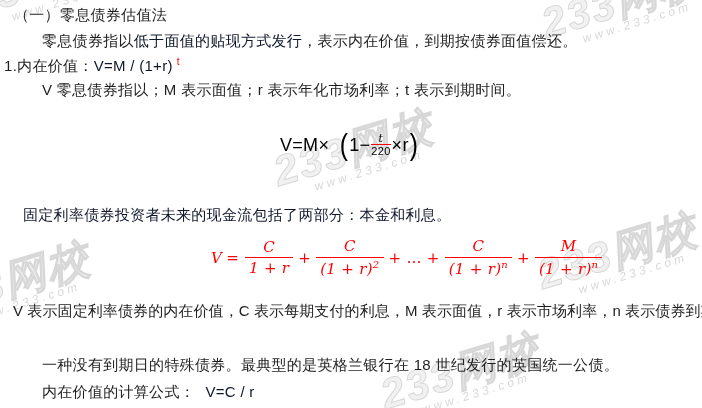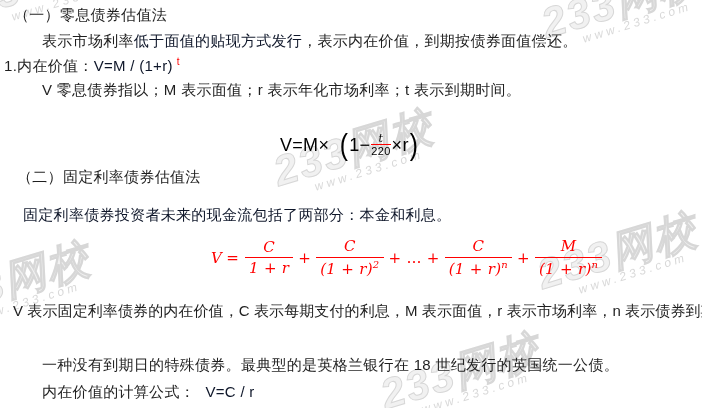--- a/index.html
+++ b/index.html
@@ -71,21 +71,21 @@
   <div class="wm" style="left:375px;top:373px;">
     <span class="brand">233网校</span>
     <span class="site">www.233.com</span>
   </div>
 
   <div class="line" style="left:14px;top:6px;">
     <span>（一）零息债券估值法</span>
   </div>
 
   <div class="line" style="left:42px;top:32px;">
-    <span>表示市场利率</span><span class="red">低于面值的贴现方式发行</span><span>，表示内在价值，到期按债券面值偿还。</span>
+    <span>零息债券指以</span><span class="red">低于面值的贴现方式发行</span><span>，表示内在价值，到期按债券面值偿还。</span>
   </div>
 
   <div class="line" style="left:4px;top:56px;">
     <span>1.内在价值：</span><span class="red">V=M /  (1+r)</span><sup class="t">t</sup>
   </div>
 
   <div class="line" style="left:42px;top:81px;">
     <span>V 零息债券指以；M 表示面值；r 表示年化市场利率；t 表示到期时间。</span>
   </div>
 
@@ -95,23 +95,20 @@
     <span class="paren">(</span>
     <span>1−</span>
     <span class="mini">
       <span class="num">t</span>
       <span class="den">220</span>
     </span>
     <span>×r</span>
     <span class="paren">)</span>
   </div>
 
-  <div class="line" style="left:17px;top:168px;">
-    <span>（二）固定利率债券估值法</span>
-  </div>
 
   <div class="line red" style="left:23px;top:195px;margin-top:11px;">
     <span>固定利率债券投资者未来的现金流包括了两部分：本金和利息。</span>
   </div>
 
   <div class="line f2" style="left:211px;top:237px;">
     <span>V</span>
     <span class="eq">=</span>
     <span class="frac">
       <span class="num">C</span>

